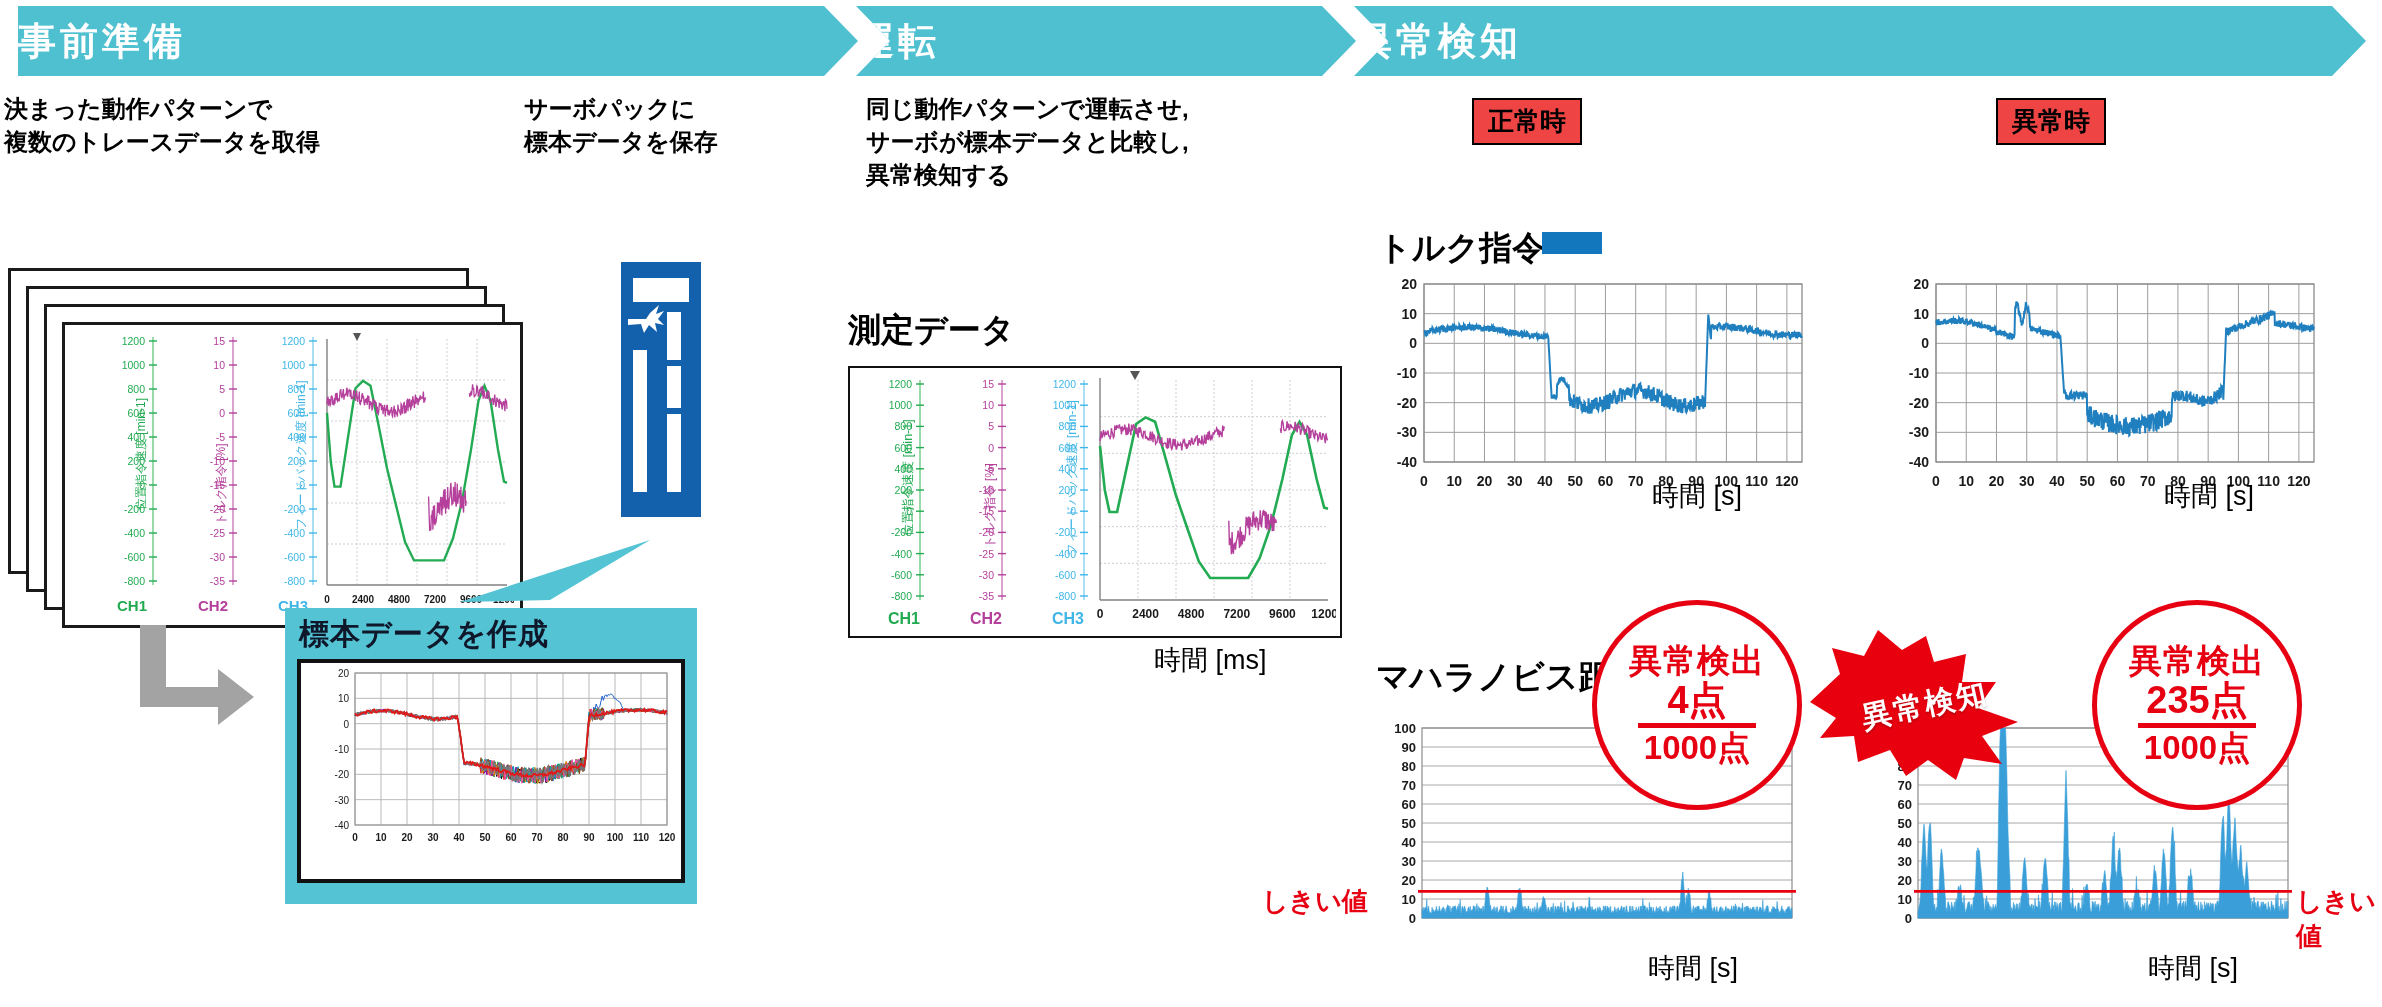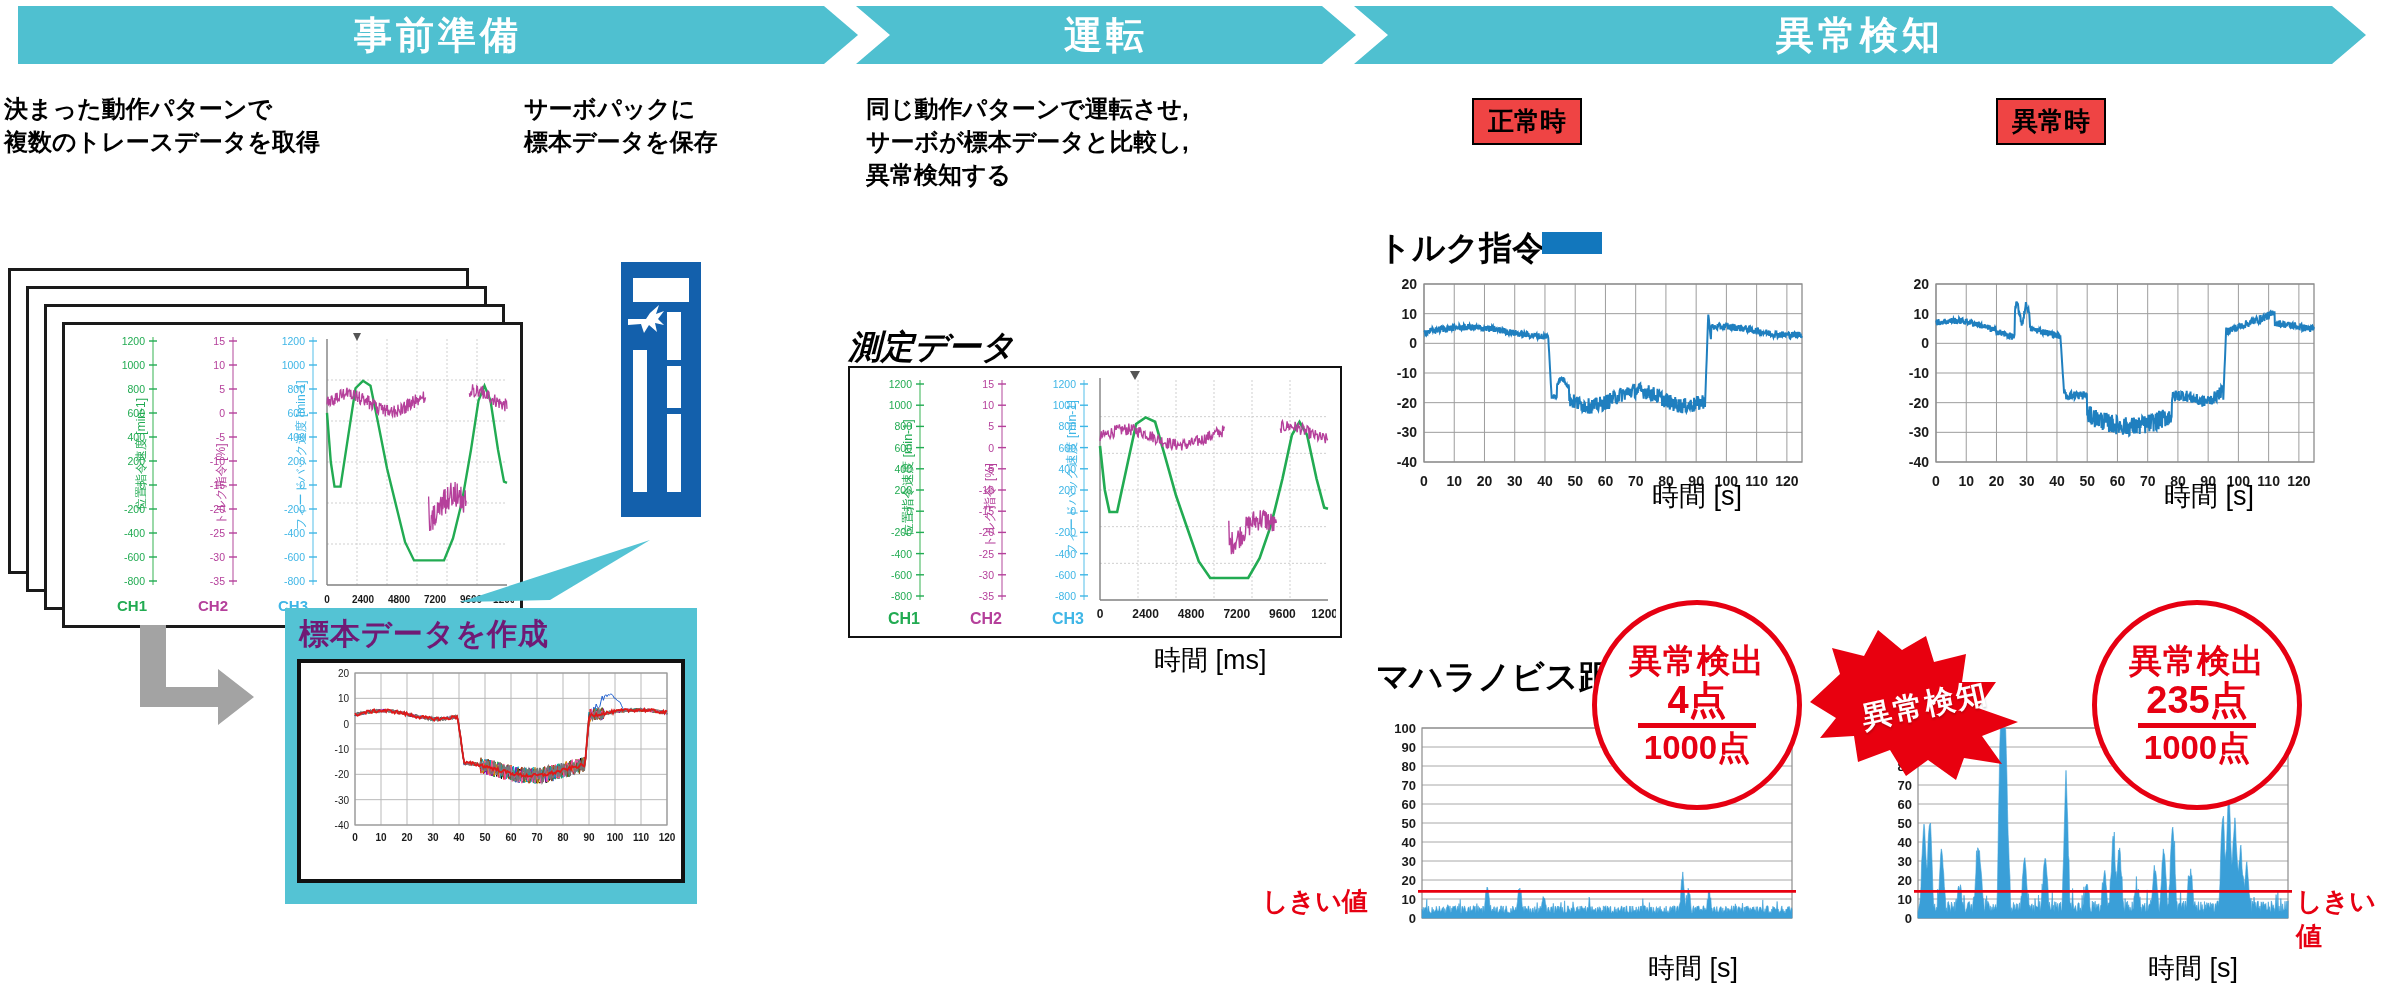--- a/index.html
+++ b/index.html
@@ -1,36 +1,36 @@
 <!DOCTYPE html>
 <html><head>
 <meta charset="utf-8">
 <style>
   html,body{margin:0;padding:0;background:#ffffff;}
   body{width:2382px;height:1007px;position:relative;overflow:hidden;
        font-family:"Liberation Sans","DejaVu Sans",sans-serif;color:#000;}
 
   
-  .chev{position:absolute;height:58px;display:flex;align-items:center;justify-content:center;
+  .chev{position:absolute;height:70px;display:flex;align-items:center;
         color:#fff;font-weight:bold;font-size:38px;letter-spacing:4px;background:#4fc0d0;}
   .chev.tail{clip-path:polygon(0 0,calc(100% - 34px) 0,100% 50%,calc(100% - 34px) 100%,0 100%);}
   .chev.mid{clip-path:polygon(0 0,calc(100% - 34px) 0,100% 50%,calc(100% - 34px) 100%,0 100%,34px 50%);}
 
   
   .jtext{position:absolute;font-weight:bold;font-size:24px;line-height:1.38;white-space:pre-line;}
   .small-head{position:absolute;font-weight:bold;font-size:33px;text-align:right;}
 
   .boxlabel{position:absolute;border:2px solid #000;padding:4px 14px;font-size:26px;font-weight:bold;background:#ef4444;}
 
   
   .card{position:absolute;background:#fff;border:3px solid #1a1a1a;}
 
   
   .tealbox{position:absolute;background:#54c3d4;}
-  .tealbox .title{color:#701a75;font-weight:bold;font-size:30px;padding:6px 0 4px 14px;letter-spacing:1px;}
+  .tealbox .title{color:#0f172a;font-weight:bold;font-size:30px;padding:6px 0 4px 14px;letter-spacing:1px;}
   .tealbox .inner{background:#fff;border:4px solid #111;margin:0 12px 12px 12px;}
 
   
   .panel{position:absolute;background:#fff;border:2px solid #111;}
 
   
   .servo{position:absolute;}
 
   
   .redcircle{position:absolute;border:5px solid #e60012;border-radius:50%;background:#fff;
@@ -272,21 +272,21 @@
           <path d="M54.0 50.4L55.2 50.5L56.4 51.1L57.6 51.5L58.8 51.9L60.0 49.3L61.2 49.7L62.4 51.3L63.6 48.9L64.8 49.9L66.0 48.0L67.2 50.1L68.4 50.2L69.6 47.9L70.8 47.6L72.0 47.0L73.2 49.7L74.4 47.2L75.6 47.2L76.8 47.8L78.0 46.6L79.2 48.0L80.4 46.4L81.6 48.3L82.8 48.7L84.0 46.4L85.2 48.9L86.4 47.5L87.6 48.8L88.8 48.0L90.0 49.2L91.2 47.0L92.4 48.4L93.6 48.9L94.8 48.8L96.0 48.6L97.2 48.4L98.4 50.1L99.6 49.4L100.8 48.8L102.0 50.6L103.2 50.8L104.4 49.5L105.6 51.6L106.8 52.1L108.0 51.5L109.2 52.5L110.4 52.1L111.6 52.9L112.8 54.1L114.0 53.3L115.2 54.6L116.4 52.3L117.6 54.9L118.8 54.1L120.0 53.2L121.2 55.7L122.4 54.7L123.6 54.3L124.8 55.3L126.0 54.3L127.2 54.5L128.4 54.6L129.6 54.8L130.8 54.7L132.0 57.1L133.2 54.3L134.4 57.0L135.6 56.9L136.8 55.0L138.0 57.2L139.2 57.3L140.4 55.1L141.6 56.7L142.8 56.4L144.0 56.7L145.2 56.0L146.4 54.7L147.6 54.2L148.8 56.3L150.0 54.4L151.2 55.5L152.4 52.8L153.6 54.2L154.8 52.8L156.0 54.8L157.2 56.6L158.4 65.1L159.6 74.5L160.8 83.1L162.0 92.2L163.2 100.9L164.4 101.1L165.6 100.6L166.8 101.4L168.0 98.9L169.2 101.7L170.4 101.9L171.6 100.4L172.8 100.3L174.0 100.0L175.2 100.4L176.4 100.8L177.6 102.9L178.8 102.3L180.0 104.8L181.2 96.2L182.4 99.7L183.6 100.2L184.8 101.7L186.0 96.3L187.2 100.1L188.4 106.5L189.6 97.0L190.8 101.5L192.0 99.4L193.2 105.4L194.4 106.1L195.6 110.6L196.8 109.2L198.0 105.2L199.2 114.9L200.4 100.7L201.6 106.6L202.8 107.4L204.0 108.2L205.2 116.0L206.4 104.4L207.6 110.8L208.8 105.1L210.0 113.9L211.2 116.9L212.4 103.0L213.6 109.5L214.8 113.4L216.0 106.7L217.2 103.7L218.4 119.9L219.6 115.1L220.8 116.3L222.0 106.2L223.2 119.8L224.4 104.8L225.6 118.4L226.8 118.8L228.0 106.1L229.2 119.4L230.4 118.6L231.6 104.9L232.8 104.5L234.0 120.6L235.2 108.6L236.4 106.8L237.6 115.1L238.8 116.0L240.0 107.1L241.2 116.2L242.4 104.1L243.6 108.2L244.8 114.2L246.0 117.1L247.2 117.3L248.4 111.8L249.6 104.3L250.8 102.9L252.0 109.8L253.2 105.8L254.4 114.9L255.6 103.0L256.8 100.9L258.0 108.0L259.2 103.3L260.4 106.9L261.6 114.3L262.8 113.9L264.0 105.9L265.2 106.5L266.4 110.3L267.6 100.4L268.8 101.0L270.0 101.7L271.2 99.9L272.4 100.3L273.6 106.6L274.8 103.0L276.0 96.8L277.2 107.8L278.4 99.6L279.6 104.5L280.8 94.7L282.0 107.0L283.2 96.0L284.4 97.8L285.6 83.9L286.8 73.5L288.0 49.2L289.2 52.2L290.4 53.4L291.6 56.6L292.8 53.4L294.0 51.4L295.2 45.2L296.4 56.2L297.6 51.1L298.8 49.3L300.0 48.4L301.2 56.0L302.4 47.8L303.6 50.1L304.8 48.9L306.0 48.9L307.2 49.8L308.4 49.5L309.6 50.1L310.8 49.9L312.0 47.5L313.2 48.9L314.4 49.8L315.6 48.4L316.8 47.3L318.0 46.9L319.2 48.5L320.4 48.7L321.6 47.8L322.8 47.6L324.0 46.1L325.2 48.2L326.4 46.4L327.6 48.6L328.8 47.5L330.0 46.9L331.2 46.2L332.4 47.1L333.6 45.7L334.8 45.5L336.0 47.0L337.2 45.5L338.4 47.6L339.6 45.6L340.8 47.9L342.0 46.8L343.2 48.7L344.4 46.1L345.6 48.1L346.8 48.1L348.0 48.3L349.2 47.1L350.4 47.7L351.6 46.3L352.8 48.4L354.0 47.2L355.2 47.2L356.4 47.0L357.6 47.5L358.8 48.0L360.0 48.3L361.2 47.6L362.4 49.2L363.6 48.6L364.8 50.2L366.0 49.8" fill="none" stroke="#00a8b5" stroke-width="1"></path>
           <path d="M54.0 50.6L55.2 50.4L56.4 51.7L57.6 50.6L58.8 50.8L60.0 51.9L61.2 49.1L62.4 48.8L63.6 50.0L64.8 49.2L66.0 48.6L67.2 47.7L68.4 49.5L69.6 47.2L70.8 48.8L72.0 47.4L73.2 49.3L74.4 49.3L75.6 47.2L76.8 47.1L78.0 49.0L79.2 48.1L80.4 47.4L81.6 47.9L82.8 48.9L84.0 46.6L85.2 48.9L86.4 46.7L87.6 49.0L88.8 47.9L90.0 48.9L91.2 46.9L92.4 48.3L93.6 49.0L94.8 48.0L96.0 48.2L97.2 49.0L98.4 48.5L99.6 51.1L100.8 50.5L102.0 50.8L103.2 51.6L104.4 52.0L105.6 50.6L106.8 52.1L108.0 52.0L109.2 52.7L110.4 52.7L111.6 53.1L112.8 53.9L114.0 52.4L115.2 51.9L116.4 54.4L117.6 53.3L118.8 55.2L120.0 53.5L121.2 54.0L122.4 53.5L123.6 53.6L124.8 56.2L126.0 54.1L127.2 54.4L128.4 54.2L129.6 55.1L130.8 55.8L132.0 55.5L133.2 55.6L134.4 56.0L135.6 56.9L136.8 54.6L138.0 55.4L139.2 57.2L140.4 54.8L141.6 55.7L142.8 56.0L144.0 55.4L145.2 55.7L146.4 54.2L147.6 55.2L148.8 54.4L150.0 55.9L151.2 53.5L152.4 53.2L153.6 53.6L154.8 53.4L156.0 53.5L157.2 58.7L158.4 65.3L159.6 73.8L160.8 84.8L162.0 92.4L163.2 101.1L164.4 100.5L165.6 101.3L166.8 99.9L168.0 100.7L169.2 101.7L170.4 99.7L171.6 100.3L172.8 101.1L174.0 99.7L175.2 100.2L176.4 102.3L177.6 102.2L178.8 102.2L180.0 94.7L181.2 101.9L182.4 106.9L183.6 104.4L184.8 102.5L186.0 99.3L187.2 96.2L188.4 100.2L189.6 112.3L190.8 98.4L192.0 100.1L193.2 105.9L194.4 108.1L195.6 111.5L196.8 111.1L198.0 102.5L199.2 101.5L200.4 100.6L201.6 102.2L202.8 108.4L204.0 115.6L205.2 105.7L206.4 101.9L207.6 101.9L208.8 104.0L210.0 116.0L211.2 109.1L212.4 117.2L213.6 111.1L214.8 113.9L216.0 109.8L217.2 105.1L218.4 115.6L219.6 108.0L220.8 104.5L222.0 105.3L223.2 118.4L224.4 110.3L225.6 116.7L226.8 111.7L228.0 119.6L229.2 118.7L230.4 109.5L231.6 109.5L232.8 114.8L234.0 116.3L235.2 113.5L236.4 112.2L237.6 112.8L238.8 109.4L240.0 115.5L241.2 115.5L242.4 105.4L243.6 103.9L244.8 108.5L246.0 112.9L247.2 112.6L248.4 112.9L249.6 108.1L250.8 118.1L252.0 102.4L253.2 102.9L254.4 111.6L255.6 106.5L256.8 109.4L258.0 108.1L259.2 109.5L260.4 107.3L261.6 111.8L262.8 101.0L264.0 111.6L265.2 100.9L266.4 113.8L267.6 102.2L268.8 98.0L270.0 102.6L271.2 99.0L272.4 103.3L273.6 100.9L274.8 104.6L276.0 98.8L277.2 99.8L278.4 110.8L279.6 102.7L280.8 95.5L282.0 108.8L283.2 102.6L284.4 97.4L285.6 82.3L286.8 71.9L288.0 53.0L289.2 48.9L290.4 49.8L291.6 53.9L292.8 46.3L294.0 57.0L295.2 47.9L296.4 47.6L297.6 44.9L298.8 56.6L300.0 53.2L301.2 44.8L302.4 47.7L303.6 51.6L304.8 49.5L306.0 50.9L307.2 50.1L308.4 48.7L309.6 49.1L310.8 50.1L312.0 49.3L313.2 49.3L314.4 48.9L315.6 48.2L316.8 49.3L318.0 47.4L319.2 48.6L320.4 48.3L321.6 47.9L322.8 47.0L324.0 47.6L325.2 47.5L326.4 48.3L327.6 47.0L328.8 48.7L330.0 47.8L331.2 47.8L332.4 45.9L333.6 46.9L334.8 47.9L336.0 45.6L337.2 48.2L338.4 45.7L339.6 47.5L340.8 48.5L342.0 46.3L343.2 46.8L344.4 47.9L345.6 48.4L346.8 46.1L348.0 46.5L349.2 48.3L350.4 48.9L351.6 46.5L352.8 46.8L354.0 46.9L355.2 46.8L356.4 49.9L357.6 49.4L358.8 48.2L360.0 48.6L361.2 47.9L362.4 50.7L363.6 49.0L364.8 48.2L366.0 48.9" fill="none" stroke="#8b4513" stroke-width="1"></path>
           <path d="M54.0 50.4L55.2 50.4L56.4 52.7L57.6 51.7L58.8 50.6L60.0 51.6L61.2 49.6L62.4 51.0L63.6 49.9L64.8 48.1L66.0 48.4L67.2 48.3L68.4 47.4L69.6 47.3L70.8 48.0L72.0 48.7L73.2 47.1L74.4 48.0L75.6 47.9L76.8 48.6L78.0 49.3L79.2 48.0L80.4 46.3L81.6 49.2L82.8 48.9L84.0 46.7L85.2 47.4L86.4 47.0L87.6 46.6L88.8 49.2L90.0 46.8L91.2 49.6L92.4 48.4L93.6 47.5L94.8 49.6L96.0 50.0L97.2 49.3L98.4 50.5L99.6 50.7L100.8 48.5L102.0 49.2L103.2 49.7L104.4 50.4L105.6 50.1L106.8 52.0L108.0 50.2L109.2 51.8L110.4 51.9L111.6 53.2L112.8 51.3L114.0 52.7L115.2 51.8L116.4 54.3L117.6 53.0L118.8 53.4L120.0 54.1L121.2 55.7L122.4 54.8L123.6 54.8L124.8 54.5L126.0 55.9L127.2 54.2L128.4 53.9L129.6 56.6L130.8 54.5L132.0 54.7L133.2 56.3L134.4 56.2L135.6 54.8L136.8 55.4L138.0 54.9L139.2 55.8L140.4 55.3L141.6 57.1L142.8 54.7L144.0 56.6L145.2 55.5L146.4 56.4L147.6 54.5L148.8 53.4L150.0 54.5L151.2 54.0L152.4 55.2L153.6 53.6L154.8 53.4L156.0 53.0L157.2 57.4L158.4 65.2L159.6 74.7L160.8 83.5L162.0 91.6L163.2 100.0L164.4 99.8L165.6 100.9L166.8 101.3L168.0 99.6L169.2 100.8L170.4 99.4L171.6 101.3L172.8 100.8L174.0 100.8L175.2 101.0L176.4 101.8L177.6 101.8L178.8 103.0L180.0 103.2L181.2 108.0L182.4 101.6L183.6 98.3L184.8 98.7L186.0 102.1L187.2 101.8L188.4 112.4L189.6 111.3L190.8 97.1L192.0 110.8L193.2 107.2L194.4 106.2L195.6 110.0L196.8 113.8L198.0 115.0L199.2 108.6L200.4 111.5L201.6 110.0L202.8 100.9L204.0 116.8L205.2 107.6L206.4 110.6L207.6 102.3L208.8 113.3L210.0 103.2L211.2 118.5L212.4 111.7L213.6 115.0L214.8 112.1L216.0 109.4L217.2 118.7L218.4 119.0L219.6 108.0L220.8 120.2L222.0 110.0L223.2 108.8L224.4 114.1L225.6 111.2L226.8 118.1L228.0 112.5L229.2 115.4L230.4 113.1L231.6 119.3L232.8 108.5L234.0 119.7L235.2 108.8L236.4 116.2L237.6 113.7L238.8 110.7L240.0 120.2L241.2 111.7L242.4 111.2L243.6 111.9L244.8 105.3L246.0 118.9L247.2 110.6L248.4 112.6L249.6 116.9L250.8 102.4L252.0 113.9L253.2 108.4L254.4 101.5L255.6 114.5L256.8 110.5L258.0 115.1L259.2 109.5L260.4 104.7L261.6 102.2L262.8 113.7L264.0 105.5L265.2 101.3L266.4 99.9L267.6 103.3L268.8 105.6L270.0 102.8L271.2 96.6L272.4 108.6L273.6 105.7L274.8 96.5L276.0 99.7L277.2 97.1L278.4 96.1L279.6 104.9L280.8 104.3L282.0 102.1L283.2 102.3L284.4 97.9L285.6 82.2L286.8 70.8L288.0 55.5L289.2 56.2L290.4 45.8L291.6 51.7L292.8 49.4L294.0 51.3L295.2 48.2L296.4 56.5L297.6 48.9L298.8 55.0L300.0 48.9L301.2 48.4L302.4 50.3L303.6 49.4L304.8 49.7L306.0 50.4L307.2 51.0L308.4 49.8L309.6 48.5L310.8 48.9L312.0 50.3L313.2 49.8L314.4 47.5L315.6 47.4L316.8 48.8L318.0 49.2L319.2 47.3L320.4 47.8L321.6 49.1L322.8 48.5L324.0 48.6L325.2 46.9L326.4 48.7L327.6 45.8L328.8 47.3L330.0 45.8L331.2 47.5L332.4 48.0L333.6 48.1L334.8 46.4L336.0 47.7L337.2 47.3L338.4 46.1L339.6 47.0L340.8 47.0L342.0 47.7L343.2 48.1L344.4 47.7L345.6 46.5L346.8 47.1L348.0 49.0L349.2 46.6L350.4 49.0L351.6 48.5L352.8 47.1L354.0 48.1L355.2 47.0L356.4 48.2L357.6 47.2L358.8 48.6L360.0 50.4L361.2 49.1L362.4 49.5L363.6 49.0L364.8 50.0L366.0 49.9" fill="none" stroke="#ff4fa3" stroke-width="1"></path>
           <path d="M54.0 51.1L55.2 51.2L56.4 49.8L57.6 50.2L58.8 51.0L60.0 49.0L61.2 50.7L62.4 49.0L63.6 49.6L64.8 49.6L66.0 48.5L67.2 49.5L68.4 48.0L69.6 47.3L70.8 48.5L72.0 47.4L73.2 48.7L74.4 47.3L75.6 46.7L76.8 47.8L78.0 49.3L79.2 47.9L80.4 48.3L81.6 48.4L82.8 48.6L84.0 48.7L85.2 48.8L86.4 48.0L87.6 48.7L88.8 48.7L90.0 47.7L91.2 47.1L92.4 47.3L93.6 48.3L94.8 48.6L96.0 49.2L97.2 50.5L98.4 50.7L99.6 49.2L100.8 49.8L102.0 49.6L103.2 50.8L104.4 50.3L105.6 50.5L106.8 52.5L108.0 53.0L109.2 50.6L110.4 51.1L111.6 51.6L112.8 53.5L114.0 54.1L115.2 51.9L116.4 52.4L117.6 53.3L118.8 54.0L120.0 55.0L121.2 53.6L122.4 53.3L123.6 55.7L124.8 55.8L126.0 54.4L127.2 56.7L128.4 54.4L129.6 56.8L130.8 54.3L132.0 57.1L133.2 55.0L134.4 56.0L135.6 54.5L136.8 57.4L138.0 55.4L139.2 57.2L140.4 54.7L141.6 57.0L142.8 56.7L144.0 55.4L145.2 55.7L146.4 54.0L147.6 55.1L148.8 55.5L150.0 53.4L151.2 55.9L152.4 54.9L153.6 55.0L154.8 52.6L156.0 54.7L157.2 58.5L158.4 66.6L159.6 74.6L160.8 84.5L162.0 93.4L163.2 99.3L164.4 101.4L165.6 99.0L166.8 100.8L168.0 101.7L169.2 101.9L170.4 99.8L171.6 101.8L172.8 102.2L174.0 102.2L175.2 100.2L176.4 100.1L177.6 102.7L178.8 102.9L180.0 98.5L181.2 106.3L182.4 104.4L183.6 107.7L184.8 107.3L186.0 98.4L187.2 99.1L188.4 106.5L189.6 110.2L190.8 110.7L192.0 108.9L193.2 97.7L194.4 104.7L195.6 111.8L196.8 103.8L198.0 106.4L199.2 99.6L200.4 112.7L201.6 107.9L202.8 101.9L204.0 106.5L205.2 104.3L206.4 114.5L207.6 102.2L208.8 105.1L210.0 110.0L211.2 117.2L212.4 113.2L213.6 117.7L214.8 117.2L216.0 110.2L217.2 117.6L218.4 115.1L219.6 114.9L220.8 112.0L222.0 107.1L223.2 105.5L224.4 116.9L225.6 107.1L226.8 110.0L228.0 105.9L229.2 108.6L230.4 116.7L231.6 109.0L232.8 109.1L234.0 117.1L235.2 106.6L236.4 105.9L237.6 115.8L238.8 104.8L240.0 111.3L241.2 119.5L242.4 117.2L243.6 110.8L244.8 110.0L246.0 105.2L247.2 103.2L248.4 113.6L249.6 116.5L250.8 103.9L252.0 115.1L253.2 109.5L254.4 102.9L255.6 108.6L256.8 113.9L258.0 103.1L259.2 113.7L260.4 100.2L261.6 109.5L262.8 100.6L264.0 109.8L265.2 112.3L266.4 102.5L267.6 108.3L268.8 112.6L270.0 103.3L271.2 103.1L272.4 99.5L273.6 109.9L274.8 107.8L276.0 107.2L277.2 101.4L278.4 97.1L279.6 105.3L280.8 106.6L282.0 97.4L283.2 107.9L284.4 97.0L285.6 84.4L286.8 63.7L288.0 55.6L289.2 53.9L290.4 51.3L291.6 56.2L292.8 52.0L294.0 47.7L295.2 55.6L296.4 55.6L297.6 45.4L298.8 50.3L300.0 55.8L301.2 53.4L302.4 54.0L303.6 50.6L304.8 51.1L306.0 50.2L307.2 51.0L308.4 48.2L309.6 49.0L310.8 50.7L312.0 49.9L313.2 49.8L314.4 49.2L315.6 48.5L316.8 48.0L318.0 47.0L319.2 48.5L320.4 47.9L321.6 47.9L322.8 49.0L324.0 48.0L325.2 46.4L326.4 47.7L327.6 48.7L328.8 46.6L330.0 45.7L331.2 47.3L332.4 47.8L333.6 48.0L334.8 47.3L336.0 46.9L337.2 46.3L338.4 47.9L339.6 45.6L340.8 46.6L342.0 46.6L343.2 47.5L344.4 46.5L345.6 47.7L346.8 46.3L348.0 46.8L349.2 46.5L350.4 46.8L351.6 46.8L352.8 47.5L354.0 48.8L355.2 48.5L356.4 48.6L357.6 48.7L358.8 49.5L360.0 50.3L361.2 48.7L362.4 49.8L363.6 50.2L364.8 48.9L366.0 48.8" fill="none" stroke="#777" stroke-width="1.6"></path>
           <path d="M54.0 50.2L55.2 51.9L56.4 52.7L57.6 52.3L58.8 51.2L60.0 50.2L61.2 49.8L62.4 49.6L63.6 49.3L64.8 50.6L66.0 47.7L67.2 47.6L68.4 48.1L69.6 49.7L70.8 50.0L72.0 47.0L73.2 46.4L74.4 49.2L75.6 49.5L76.8 48.4L78.0 47.4L79.2 48.0L80.4 48.6L81.6 47.7L82.8 48.0L84.0 46.7L85.2 48.8L86.4 46.5L87.6 46.7L88.8 47.0L90.0 47.5L91.2 49.8L92.4 49.0L93.6 50.4L94.8 48.3L96.0 47.5L97.2 50.4L98.4 50.5L99.6 48.7L100.8 50.2L102.0 50.9L103.2 49.1L104.4 52.1L105.6 49.5L106.8 51.3L108.0 52.1L109.2 52.5L110.4 50.9L111.6 53.5L112.8 53.0L114.0 53.6L115.2 54.9L116.4 53.8L117.6 54.1L118.8 55.5L120.0 53.9L121.2 53.0L122.4 53.1L123.6 54.7L124.8 53.3L126.0 54.5L127.2 55.4L128.4 53.8L129.6 54.4L130.8 55.7L132.0 56.5L133.2 57.6L134.4 55.2L135.6 55.2L136.8 54.6L138.0 57.4L139.2 56.4L140.4 55.6L141.6 55.1L142.8 54.6L144.0 55.6L145.2 55.1L146.4 54.9L147.6 56.3L148.8 56.2L150.0 55.4L151.2 53.0L152.4 53.8L153.6 53.4L154.8 55.3L156.0 53.5L157.2 58.6L158.4 67.9L159.6 73.8L160.8 84.2L162.0 92.6L163.2 99.3L164.4 100.6L165.6 98.8L166.8 99.4L168.0 100.0L169.2 98.8L170.4 101.3L171.6 99.2L172.8 99.7L174.0 102.0L175.2 102.6L176.4 100.7L177.6 102.7L178.8 103.2L180.0 101.5L181.2 101.9L182.4 104.5L183.6 103.2L184.8 104.2L186.0 102.9L187.2 104.6L188.4 103.8L189.6 105.4L190.8 104.8L192.0 107.0L193.2 104.7L194.4 105.4L195.6 107.2L196.8 105.2L198.0 108.5L199.2 109.0L200.4 109.2L201.6 108.2L202.8 106.9L204.0 107.0L205.2 109.7L206.4 108.1L207.6 109.1L208.8 109.1L210.0 111.6L211.2 110.6L212.4 112.0L213.6 112.2L214.8 111.2L216.0 109.7L217.2 111.7L218.4 111.4L219.6 110.5L220.8 113.3L222.0 112.5L223.2 113.0L224.4 113.5L225.6 111.5L226.8 113.5L228.0 113.4L229.2 112.9L230.4 113.7L231.6 112.3L232.8 110.9L234.0 110.9L235.2 111.9L236.4 112.2L237.6 111.7L238.8 111.3L240.0 111.0L241.2 110.7L242.4 112.6L243.6 111.1L244.8 112.6L246.0 112.2L247.2 111.5L248.4 109.7L249.6 110.5L250.8 108.6L252.0 111.3L253.2 109.8L254.4 110.4L255.6 108.3L256.8 107.9L258.0 108.1L259.2 109.2L260.4 107.5L261.6 105.7L262.8 105.5L264.0 106.1L265.2 106.2L266.4 107.5L267.6 105.0L268.8 103.7L270.0 106.5L271.2 103.1L272.4 104.1L273.6 103.8L274.8 103.6L276.0 105.0L277.2 104.4L278.4 103.4L279.6 100.8L280.8 101.2L282.0 102.7L283.2 103.4L284.4 96.2L285.6 81.5L286.8 69.3L288.0 55.1L289.2 53.0L290.4 50.8L291.6 52.1L292.8 53.2L294.0 52.9L295.2 50.6L296.4 53.1L297.6 51.9L298.8 52.2L300.0 51.7L301.2 51.6L302.4 49.6L303.6 51.9L304.8 50.8L306.0 48.6L307.2 49.6L308.4 50.2L309.6 49.6L310.8 47.4L312.0 50.5L313.2 47.1L314.4 48.4L315.6 47.2L316.8 47.2L318.0 47.0L319.2 47.6L320.4 46.2L321.6 47.7L322.8 46.9L324.0 45.9L325.2 46.3L326.4 46.3L327.6 48.5L328.8 46.8L330.0 46.8L331.2 47.3L332.4 47.9L333.6 48.8L334.8 46.9L336.0 48.2L337.2 46.8L338.4 46.5L339.6 47.5L340.8 47.5L342.0 47.9L343.2 46.0L344.4 48.7L345.6 47.3L346.8 48.1L348.0 46.6L349.2 47.5L350.4 46.0L351.6 46.5L352.8 46.4L354.0 47.7L355.2 49.4L356.4 48.7L357.6 49.5L358.8 50.3L360.0 48.6L361.2 50.0L362.4 47.7L363.6 50.4L364.8 47.9L366.0 48.4" fill="none" stroke="#e01818" stroke-width="1.8"></path>
         </g>
     </svg>
   </div>
 </div>
 
-<div class="small-head" style="left:848px;top:325px;font-style:italic;">測定データ</div>
+<div class="small-head" style="left:848px;top:308px;">測定データ</div>
 <div class="panel" style="left:848px;top:366px;width:490px;height:268px;">
   <svg width="486" height="264" viewBox="0 0 486 264">
     <line x1="70" y1="12" x2="70" y2="232" stroke="#9ad9a8" stroke-width="2"></line>
     <g id="md-ch1t">
         <line x1="66" y1="16" x2="74" y2="16" stroke="#22ab52" stroke-width="1.4"></line>
         <text x="62" y="20" font-size="10.5" fill="#22ab52" font-family="Liberation Sans,sans-serif" text-anchor="end">1200</text>
         <line x1="66" y1="37.2" x2="74" y2="37.2" stroke="#22ab52" stroke-width="1.4"></line>
         <text x="62" y="41.2" font-size="10.5" fill="#22ab52" font-family="Liberation Sans,sans-serif" text-anchor="end">1000</text>
         <line x1="66" y1="58.4" x2="74" y2="58.4" stroke="#22ab52" stroke-width="1.4"></line>
         <text x="62" y="62.4" font-size="10.5" fill="#22ab52" font-family="Liberation Sans,sans-serif" text-anchor="end">800</text>

